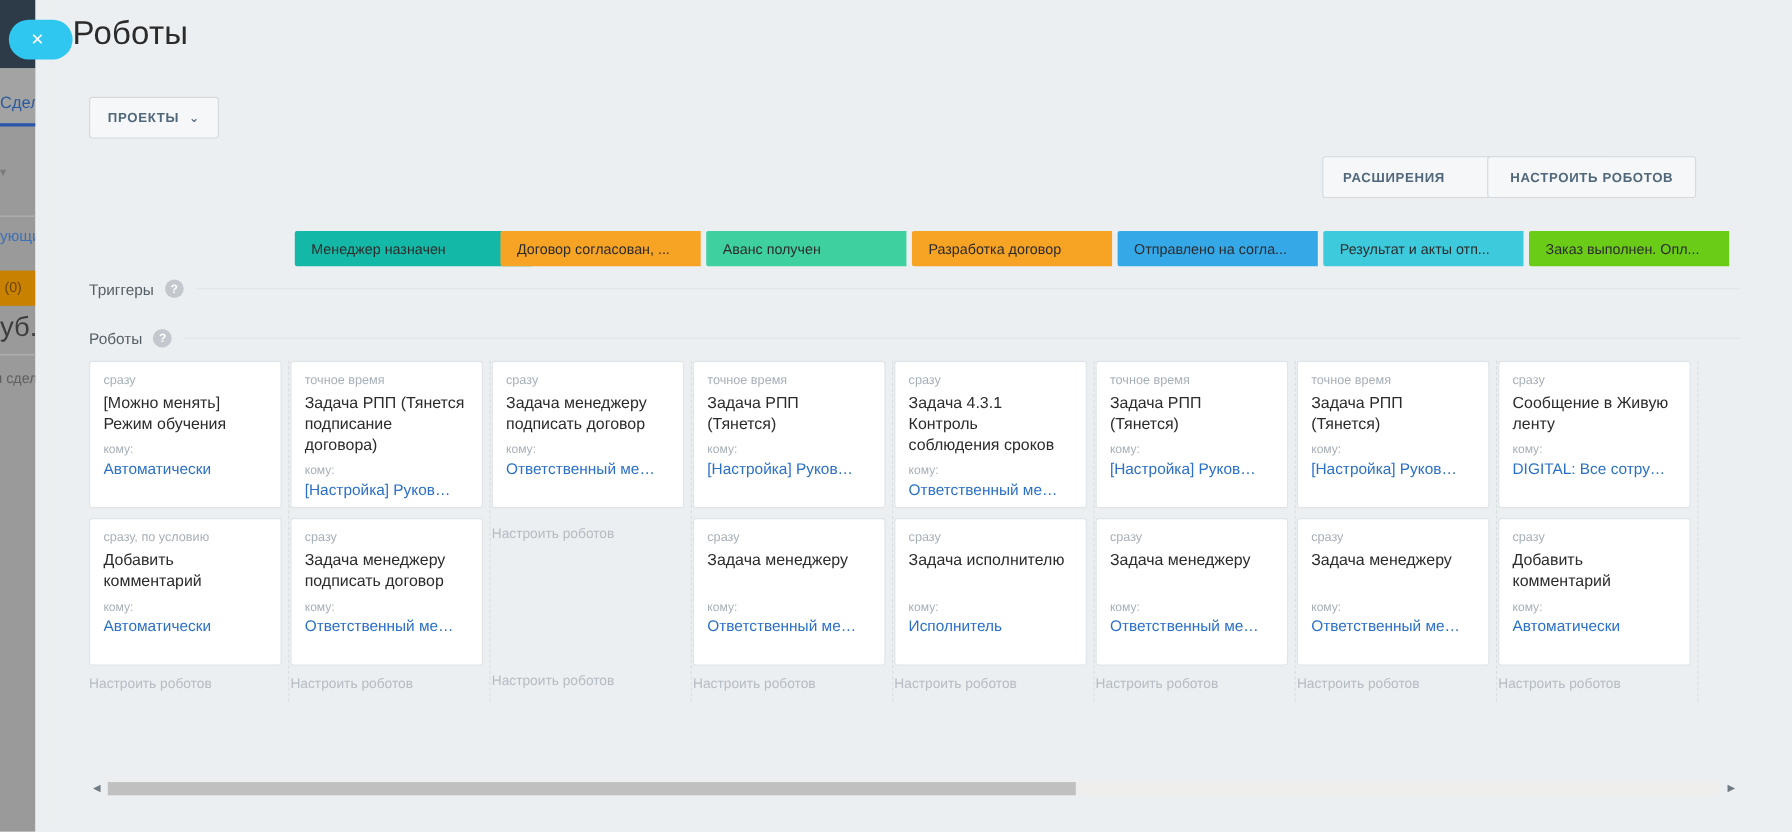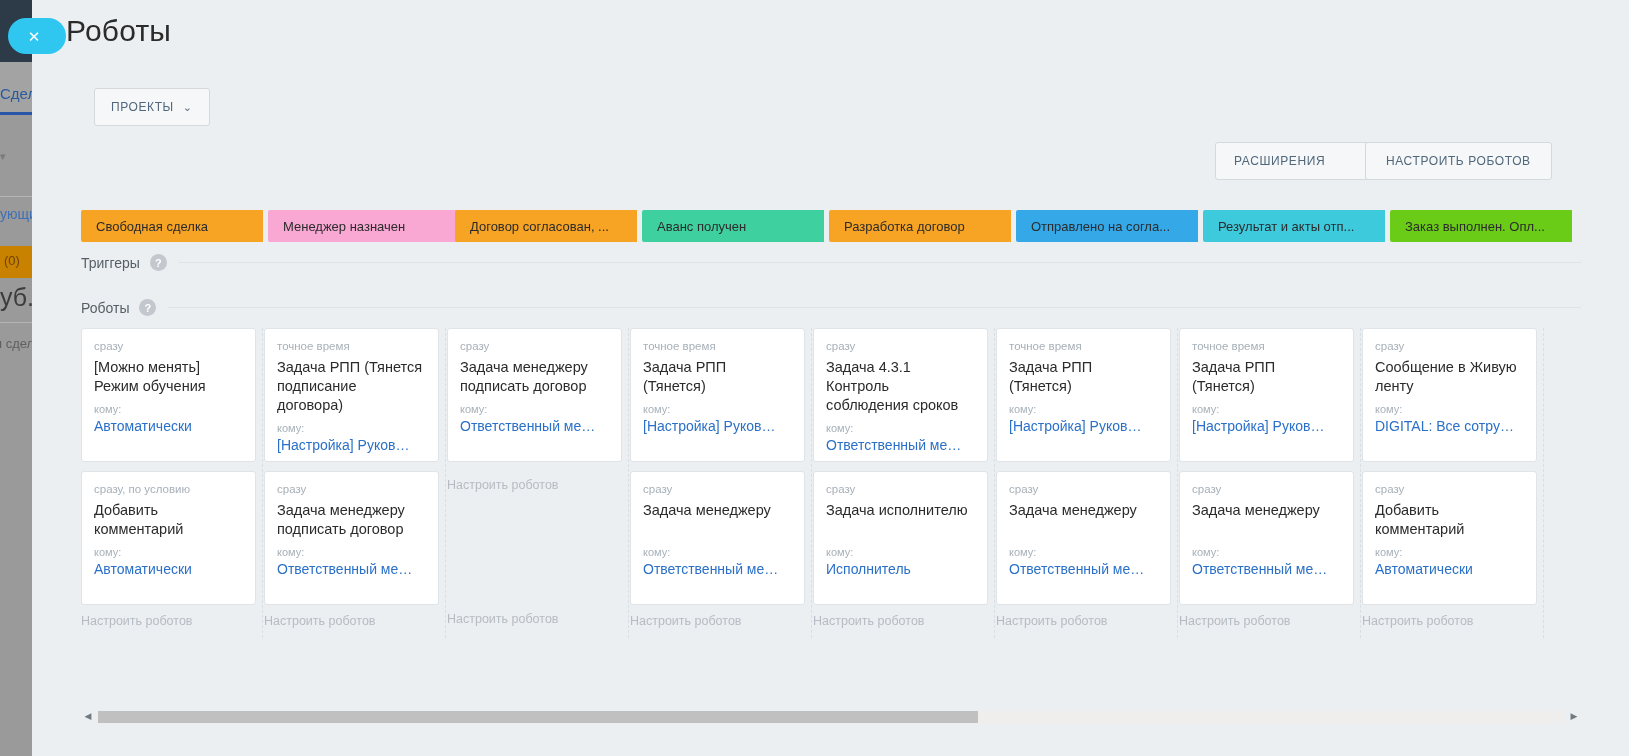--- a/index.html
+++ b/index.html
@@ -89,25 +89,24 @@
     letter-spacing: 0.2px;
   }
 
   
   .btn {
     display: inline-flex; align-items: center; justify-content: flex-start;
     background: #f5f7f8;
     border: 1px solid #d3d9dd;
     border-radius: 3px;
     color: #51677b;
-    font-size: 12px; font-weight: normal;
+    font-size: 12px; font-weight: bold;
     letter-spacing: 0.6px;
     cursor: pointer;
     white-space: nowrap;
-    margin-left: 13px;
   }
   #projects-btn {
     position: absolute; left: 33px; top: 88px;
     height: 38px; padding: 0 16px;
   }
   #projects-btn .chev { margin-left: 9px; font-size: 11px; color:#5b6e80; }
 
   #extensions-btn {
     position: absolute; left: 1154px; top: 142px;
     height: 38px; padding: 0; gap: 48px;
@@ -271,24 +270,21 @@
     <span class="lbl">РАСШИРЕНИЯ</span>
     <span class="divider"></span>
     <span class="arrow">▼</span>
   </div>
 
   <div class="btn" id="configure-btn">
     <span>НАСТРОИТЬ РОБОТОВ</span>
   </div>
 
   <div id="stages">
-      <div class="stage" style="left: 0px; width: 182px; background: rgb(247, 163, 36); color: rgb(247, 163, 36);">
-        <span class="txt" style="color: rgb(43, 43, 43);">Свободная сделка</span>
-      </div>
-      <div class="stage" style="left: 187px; width: 216px; background: #f9a8d4; color: rgb(53, 168, 232);">
+      <div class="stage" style="left: 187px; width: 216px; background: #14b8a6; color: rgb(53, 168, 232);">
         <span class="txt" style="color: rgb(43, 43, 43);">Менеджер назначен</span>
       </div>
       <div class="stage" style="left: 561px; width: 182px; background: rgb(63, 208, 160); color: rgb(63, 208, 160);">
         <span class="txt" style="color: rgb(43, 43, 43);">Аванс получен</span>
       </div>
       <div class="stage" style="left: 374px; width: 182px; background: rgb(247, 163, 36); color: rgb(247, 163, 36);">
         <span class="txt" style="color: rgb(43, 43, 43);">Договор согласован, ...</span>
       </div>
       <div class="stage" style="left: 748px; width: 182px; background: rgb(247, 163, 36); color: rgb(247, 163, 36);">
         <span class="txt" style="color: rgb(43, 43, 43);">Разработка договор</span>

